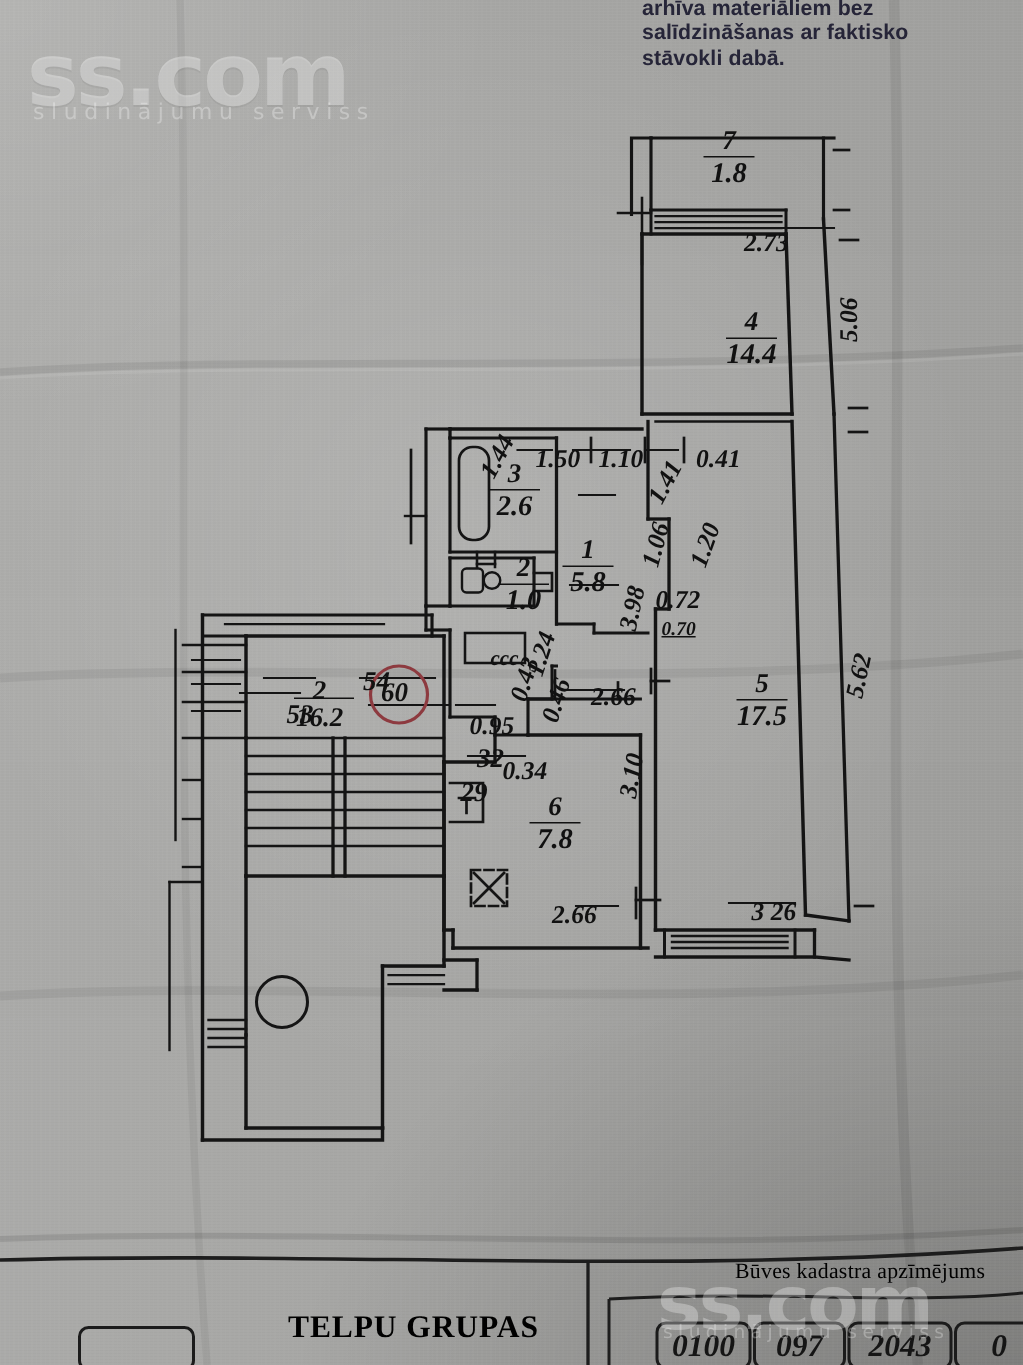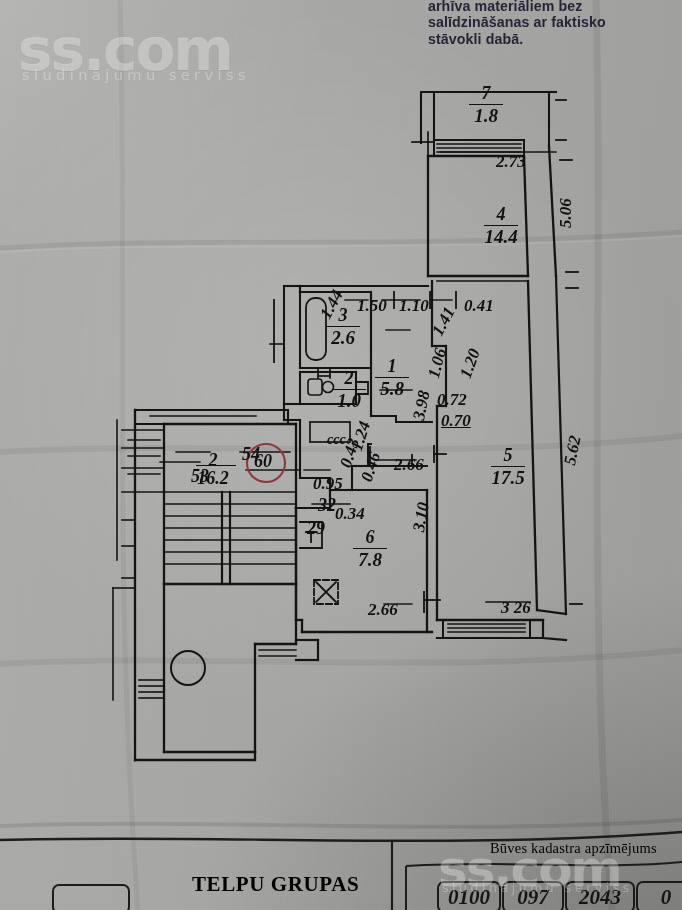--- a/index.html
+++ b/index.html
@@ -358,21 +358,21 @@
     <div class="hand" style="left: 496px; top: 152px; font-size: 17px; transform-origin: left top; transform: rotate(0deg);">2.73</div>
     <div class="hand" style="left: 556px; top: 228px; font-size: 17px; transform-origin: left top; transform: rotate(-90deg);">5.06</div>
     <div class="hand" style="left: 357px; top: 296px; font-size: 17px; transform-origin: left top; transform: rotate(0deg);">1.50</div>
     <div class="hand" style="left: 399px; top: 296px; font-size: 17px; transform-origin: left top; transform: rotate(0deg);">1.10</div>
     <div class="hand" style="left: 464px; top: 296px; font-size: 17px; transform-origin: left top; transform: rotate(0deg);">0.41</div>
     <div class="hand" style="left: 316px; top: 313px; font-size: 17px; transform-origin: left top; transform: rotate(-62deg);">1.44</div>
     <div class="hand" style="left: 428px; top: 330px; font-size: 17px; transform-origin: left top; transform: rotate(-62deg);">1.41</div>
     <div class="hand" style="left: 424px; top: 375px; font-size: 17px; transform-origin: left top; transform: rotate(-75deg);">1.06</div>
     <div class="hand" style="left: 437px; top: 390px; font-size: 17px; transform-origin: left top; transform: rotate(0deg);">0.72</div>
     <div class="hand" style="left: 456px; top: 374px; font-size: 17px; transform-origin: left top; transform: rotate(-70deg);">1.20</div>
-    <div class="hand" style="left: 441px; top: 411px; font-size: 17px; transform-origin: left top; transform: rotate(0deg); text-decoration: underline;">0.70</div>
+    <div class="hand" style="left: 441px; top: 411px; font-size: 13px; transform-origin: left top; transform: rotate(0deg); text-decoration: underline;">0.70</div>
     <div class="hand" style="left: 409px; top: 418px; font-size: 17px; transform-origin: left top; transform: rotate(-78deg);">3.98</div>
     <div class="hand" style="left: 347px; top: 447px; font-size: 17px; transform-origin: left top; transform: rotate(-72deg);">1.24</div>
     <div class="hand" style="left: 394px; top: 455px; font-size: 17px; transform-origin: left top; transform: rotate(0deg);">2.66</div>
     <div class="hand" style="left: 560px; top: 463px; font-size: 17px; transform-origin: left top; transform: rotate(-78deg);">5.62</div>
     <div class="hand" style="left: 313px; top: 474px; font-size: 17px; transform-origin: left top; transform: rotate(0deg);">0.95</div>
     <div class="hand" style="left: 336px; top: 464px; font-size: 17px; transform-origin: left top; transform: rotate(-72deg);">0.43</div>
     <div class="hand" style="left: 357px; top: 478px; font-size: 17px; transform-origin: left top; transform: rotate(-72deg);">0.46</div>
     <div class="hand" style="left: 335px; top: 504px; font-size: 17px; transform-origin: left top; transform: rotate(0deg);">0.34</div>
     <div class="hand" style="left: 409px; top: 530px; font-size: 17px; transform-origin: left top; transform: rotate(-80deg);">3.10</div>
     <div class="hand" style="left: 368px; top: 600px; font-size: 17px; transform-origin: left top; transform: rotate(0deg);">2.66</div>

